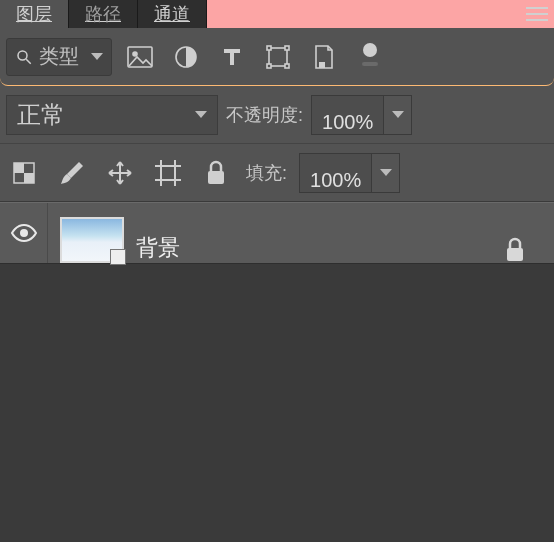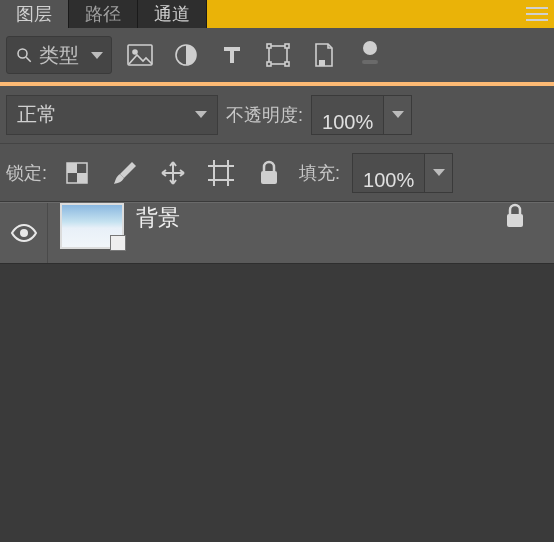--- a/index.html
+++ b/index.html
@@ -1,50 +1,50 @@
 <!DOCTYPE html>
 <html><head>
 <meta charset="utf-8">
 <style>
 * { margin: 0; padding: 0; box-sizing: border-box; font-family: "Microsoft YaHei", Arial, sans-serif; }
 body { width: 554px; height: 542px; background: #535353; color: #d0d0d0; overflow: hidden; }
 
 
-.tabs { display: flex; align-items: center; height: 28px; background: #eab308; }
+.tabs { display: flex; align-items: center; height: 28px; background: #fca5a5; text-decoration: underline; }
 .tab { height: 28px; padding: 0 16px; display: flex; align-items: center; font-size: 18px; color: #d0d0d0; background: #2e2e2e; border-right: 1px solid #1a1a1a; cursor: default; }
 .tab.active { background: #535353; }
 .tab.dim { color: #a0a0a0; }
 .tabs-right { margin-left: auto; padding-right: 6px; color: #d0d0d0; display: flex; align-items: center; }
 .menu-lines { width: 22px; display: flex; flex-direction: column; gap: 4px; }
 .menu-lines span { height: 2px; background: #d0d0d0; display: block; }
 
 
 .row { display: flex; align-items: center; height: 58px; padding: 0 6px; gap: 10px; }
-.row.filter { border-bottom: 4px solid #fdba74; }
+.row.filter { border-bottom: 1px solid #fdba74; border-radius: 8px; }
 .type-select { display: flex; align-items: center; background: #454545; border: 1px solid #3a3a3a; border-radius: 3px; height: 38px; padding: 0 8px; gap: 6px; }
 .type-select .lbl { font-size: 20px; color: #c0c0c0; }
 .type-select .chev { margin-left: 6px; }
 .iconbtn { width: 36px; height: 36px; display: flex; align-items: center; justify-content: center; color: #cfcfcf; }
 .iconbtn svg { display: block; }
 
 
 .row.blend { border-bottom: 1px solid #444; gap: 8px; }
 .blend-select { display: flex; align-items: center; height: 40px; padding: 0 10px; background: #4a4a4a; border: 1px solid #3c3c3c; width: 212px; justify-content: space-between; }
-.blend-select .lbl { font-size: 20px; }
+.blend-select .lbl { font-size: 24px; }
 .label { font-size: 18px; color: #c8c8c8; }
 .num-input { display: flex; align-items: flex-end; height: 40px; background: #4d4d4d; border: 1px solid #3a3a3a; }
 .num-input .val { padding: 0 10px; font-size: 20px; color: #e0e0e0; min-width: 60px; }
 .num-input .dd { width: 28px; height: 100%; background: #545454; border-left: 1px solid #3a3a3a; display: flex; align-items: center; justify-content: center; }
 
 
 .row.lockrow { border-bottom: 1px solid #3a3a3a; gap: 12px; }
 
 
 .layers { background: #3f3f3f; }
-.layer-row { display: flex; align-items: flex-start; height: 62px; background: #5a5a5a; border-top: 1px solid #6a6a6a; border-bottom: 1px solid #2e2e2e; }
+.layer-row { display: flex; align-items: flex-end; height: 62px; background: #5a5a5a; border-top: 1px solid #6a6a6a; border-bottom: 1px solid #2e2e2e; }
 .vis-col { width: 48px; display: flex; align-items: center; justify-content: center; height: 100%; border-right: 1px solid #4a4a4a; }
 .thumb { width: 64px; height: 46px; margin: 0 12px; border: 2px solid #dcdcdc; background: linear-gradient(to bottom,#8ab8e0 0%,#c5e2f0 40%,#e8f0f8 55%,#f2f6fa 100%); position: relative; }
 .thumb::after { content: ""; position: absolute; right: -4px; bottom: -4px; width: 14px; height: 14px; background: #efefef; border: 1px solid #777; }
 .layer-name { font-size: 22px; color: #f0f0f0; }
 .layer-lock { margin-left: auto; margin-right: 28px; }
 
 .canvas-area { height: 300px; background: #3a3a3a; }
 
 .chev-down { border-left: 6px solid transparent; border-right: 6px solid transparent; border-top: 7px solid #bcbcbc; width: 0; height: 0; }
 
@@ -126,21 +126,20 @@
   <span class="label">不透明度:</span>
   <div class="num-input">
     <span class="val">100%</span>
     <div class="dd">
       <div class="chev-down"></div>
     </div>
   </div>
 </div>
 
 <div class="row lockrow">
-  <span class="label">锁定:</span>
 
   <div class="iconbtn">
     <svg width="24" height="24" viewBox="0 0 24 24">
       <rect x="2" y="2" width="20" height="20" fill="none" stroke="#cfcfcf" stroke-width="1.5"></rect>
       <rect x="2" y="2" width="10" height="10" fill="#cfcfcf"></rect>
       <rect x="12" y="12" width="10" height="10" fill="#cfcfcf"></rect>
     </svg>
   </div>
   <div class="iconbtn">
     <svg width="26" height="26" viewBox="0 0 26 26" fill="#cfcfcf">

